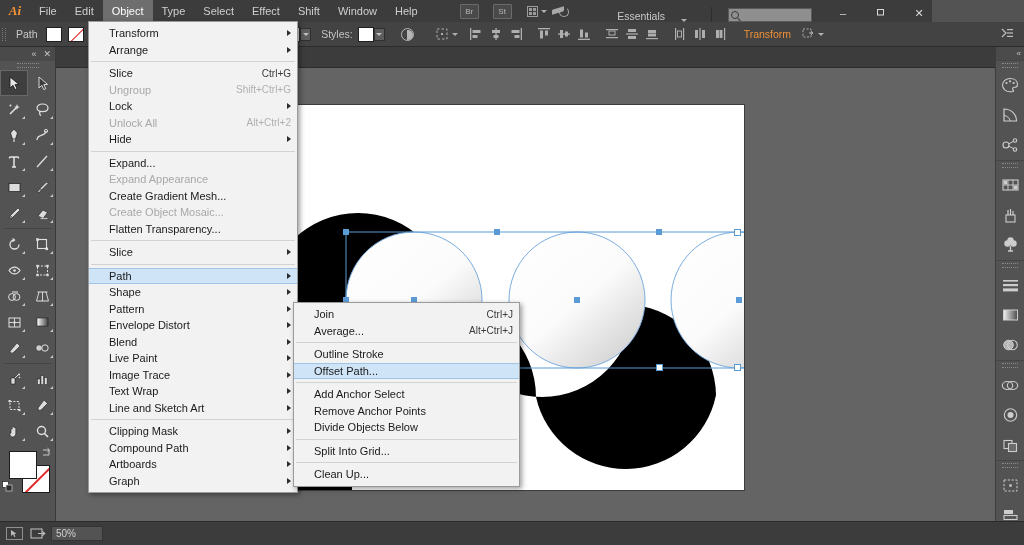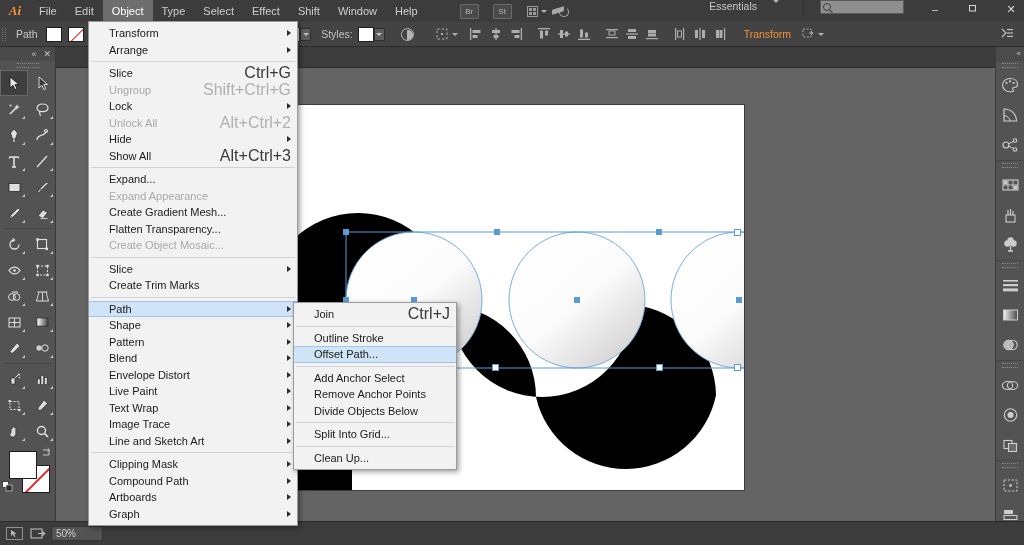--- a/index.html
+++ b/index.html
@@ -9,34 +9,34 @@
     background: #535353;
     font-family: "Liberation Sans", sans-serif;
     font-size: 11px;
     color: #d0d0d0;
     -webkit-font-smoothing: antialiased;
   }
   #app { position: relative; width: 1024px; height: 545px; }
 
   
   .menubar {
-    position: absolute; top: 0; left: 0; width: 1024px; height: 22px;
+    position: absolute; top: 0; left: 0; width: 932px; height: 22px;
     background: #3c3c3c; display: flex; align-items: center;
   }
   .ai-logo {
     width: 30px; text-align: center; color: #f79433;
     font-weight: bold; font-size: 13px; font-style: italic;
     font-family: "Liberation Serif", serif;
   }
   .mi {
     padding: 0 9px; height: 22px; line-height: 22px;
     font-size: 11px; color: #cfcfcf; cursor: default; white-space: nowrap; text-align: center;
   }
   .mi.active { background: #6e6e6e; color: #fff; }
-  .menubar-right { margin-left: auto; display: flex; align-items: flex-start; height: 22px; gap: 12px; }
+  .menubar-right { margin-left: auto; display: flex; align-items: flex-end; height: 22px; gap: 12px; }
   .mb-icon {
     width: 19px; height: 15px; margin: 0 3px;
     border: 1px solid #6b6b6b; border-radius: 1px;
     background: #4a4a4a; color: #b8b8b8;
     font-size: 8px; line-height: 13px; text-align: center;
   }
   .arrange-ic { width: 20px; height: 14px; margin: 0 2px; display:flex; align-items:center; }
   .arrange-box { width: 13px; height: 11px; border: 1px solid #9b9b9b; display:grid; grid-template-columns: 1fr 1fr; grid-template-rows: 1fr 1fr; gap:1px; padding:1px;}
   .arrange-box i { background: #9b9b9b; display:block; }
   .cc-ic { width: 18px; height: 16px; margin: 0 6px 0 3px; position: relative; }
@@ -230,30 +230,30 @@
     padding: 3px 0; z-index: 60;
     font-size: 11px; color: #1a1a1a;
   }
   .menu-row {
     height: 16.5px; display: flex; align-items: center;
     padding: 0 6px 0 20px; white-space: nowrap; position: relative;
   }
   .menu-row.hl { background: #cfe4f7; border-top: 1px solid #9fc6e8; border-bottom: 1px solid #9fc6e8; }
   .menu-row.dis { color: #a8a8a8; }
   .m-label { flex: 1; }
-  .m-acc { color: #3a3a3a; font-size: 16px; padding-left: 22px; }
+  .m-acc { color: #3a3a3a; font-size: 10px; padding-left: 22px; }
   .menu-row.dis .m-acc { color: #b0b0b0; }
   .m-arrow {
     position: absolute; right: 6px; width: 0; height: 0;
     border-top: 3.5px solid transparent; border-bottom: 3.5px solid transparent;
     border-left: 4.5px solid #2c2c2c;
   }
   .menu-sep { height: 1px; background: #d2d2d2; margin: 3px 2px; }
   #object-menu { left: 88px; top: 21px; width: 210px; }
-  #path-menu { left: 293px; top: 302px; width: 164px; }
+  #path-menu { left: 293px; top: 302px; width: 227px; }
 </style>
 </head>
 <body>
 
 <div id="app">
 
   <div class="menubar">
     <div class="ai-logo">Ai</div>
     <div class="mi">File</div>
     <div class="mi">Edit</div>
@@ -923,82 +923,75 @@
       <span class="m-arrow"></span>
     </div>
     <div class="menu-row dis">
       <span class="m-label">Unlock All</span>
       <span class="m-acc">Alt+Ctrl+2</span>
     </div>
     <div class="menu-row">
       <span class="m-label">Hide</span>
       <span class="m-arrow"></span>
     </div>
-    <div class="menu-row">
-      <span class="m-label">Show All</span>
-      <span class="m-acc">Alt+Ctrl+3</span>
-    </div>
     <div class="menu-sep"></div>
 
     <div class="menu-row">
       <span class="m-label">Expand...</span>
     </div>
     <div class="menu-row dis">
       <span class="m-label">Expand Appearance</span>
     </div>
     <div class="menu-row">
       <span class="m-label">Create Gradient Mesh...</span>
     </div>
-    <div class="menu-row">
-      <span class="m-label">Flatten Transparency...</span>
-    </div>
     <div class="menu-row dis">
       <span class="m-label">Create Object Mosaic...</span>
     </div>
+    <div class="menu-row">
+      <span class="m-label">Flatten Transparency...</span>
+    </div>
     <div class="menu-sep"></div>
 
     <div class="menu-row">
       <span class="m-label">Slice</span>
       <span class="m-arrow"></span>
-    </div>
-    <div class="menu-row">
-      <span class="m-label">Create Trim Marks</span>
     </div>
     <div class="menu-sep"></div>
 
     <div class="menu-row hl">
       <span class="m-label">Path</span>
       <span class="m-arrow"></span>
     </div>
     <div class="menu-row">
       <span class="m-label">Shape</span>
       <span class="m-arrow"></span>
     </div>
     <div class="menu-row">
       <span class="m-label">Pattern</span>
       <span class="m-arrow"></span>
     </div>
     <div class="menu-row">
+      <span class="m-label">Envelope Distort</span>
+      <span class="m-arrow"></span>
+    </div>
+    <div class="menu-row">
       <span class="m-label">Blend</span>
       <span class="m-arrow"></span>
     </div>
     <div class="menu-row">
-      <span class="m-label">Envelope Distort</span>
-      <span class="m-arrow"></span>
-    </div>
-    <div class="menu-row">
       <span class="m-label">Live Paint</span>
       <span class="m-arrow"></span>
     </div>
     <div class="menu-row">
+      <span class="m-label">Image Trace</span>
+      <span class="m-arrow"></span>
+    </div>
+    <div class="menu-row">
       <span class="m-label">Text Wrap</span>
-      <span class="m-arrow"></span>
-    </div>
-    <div class="menu-row">
-      <span class="m-label">Image Trace</span>
       <span class="m-arrow"></span>
     </div>
     <div class="menu-row">
       <span class="m-label">Line and Sketch Art</span>
       <span class="m-arrow"></span>
     </div>
     <div class="menu-sep"></div>
 
     <div class="menu-row">
       <span class="m-label">Clipping Mask</span>
@@ -1016,20 +1009,24 @@
       <span class="m-label">Graph</span>
       <span class="m-arrow"></span>
     </div>
   </div>
 
   <div class="menu" id="path-menu">
     <div class="menu-row">
       <span class="m-label">Join</span>
       <span class="m-acc">Ctrl+J</span>
     </div>
+    <div class="menu-row">
+      <span class="m-label">Average...</span>
+      <span class="m-acc">Alt+Ctrl+J</span>
+    </div>
     <div class="menu-sep"></div>
 
     <div class="menu-row">
       <span class="m-label">Outline Stroke</span>
     </div>
     <div class="menu-row hl">
       <span class="m-label">Offset Path...</span>
     </div>
     <div class="menu-sep"></div>
 

